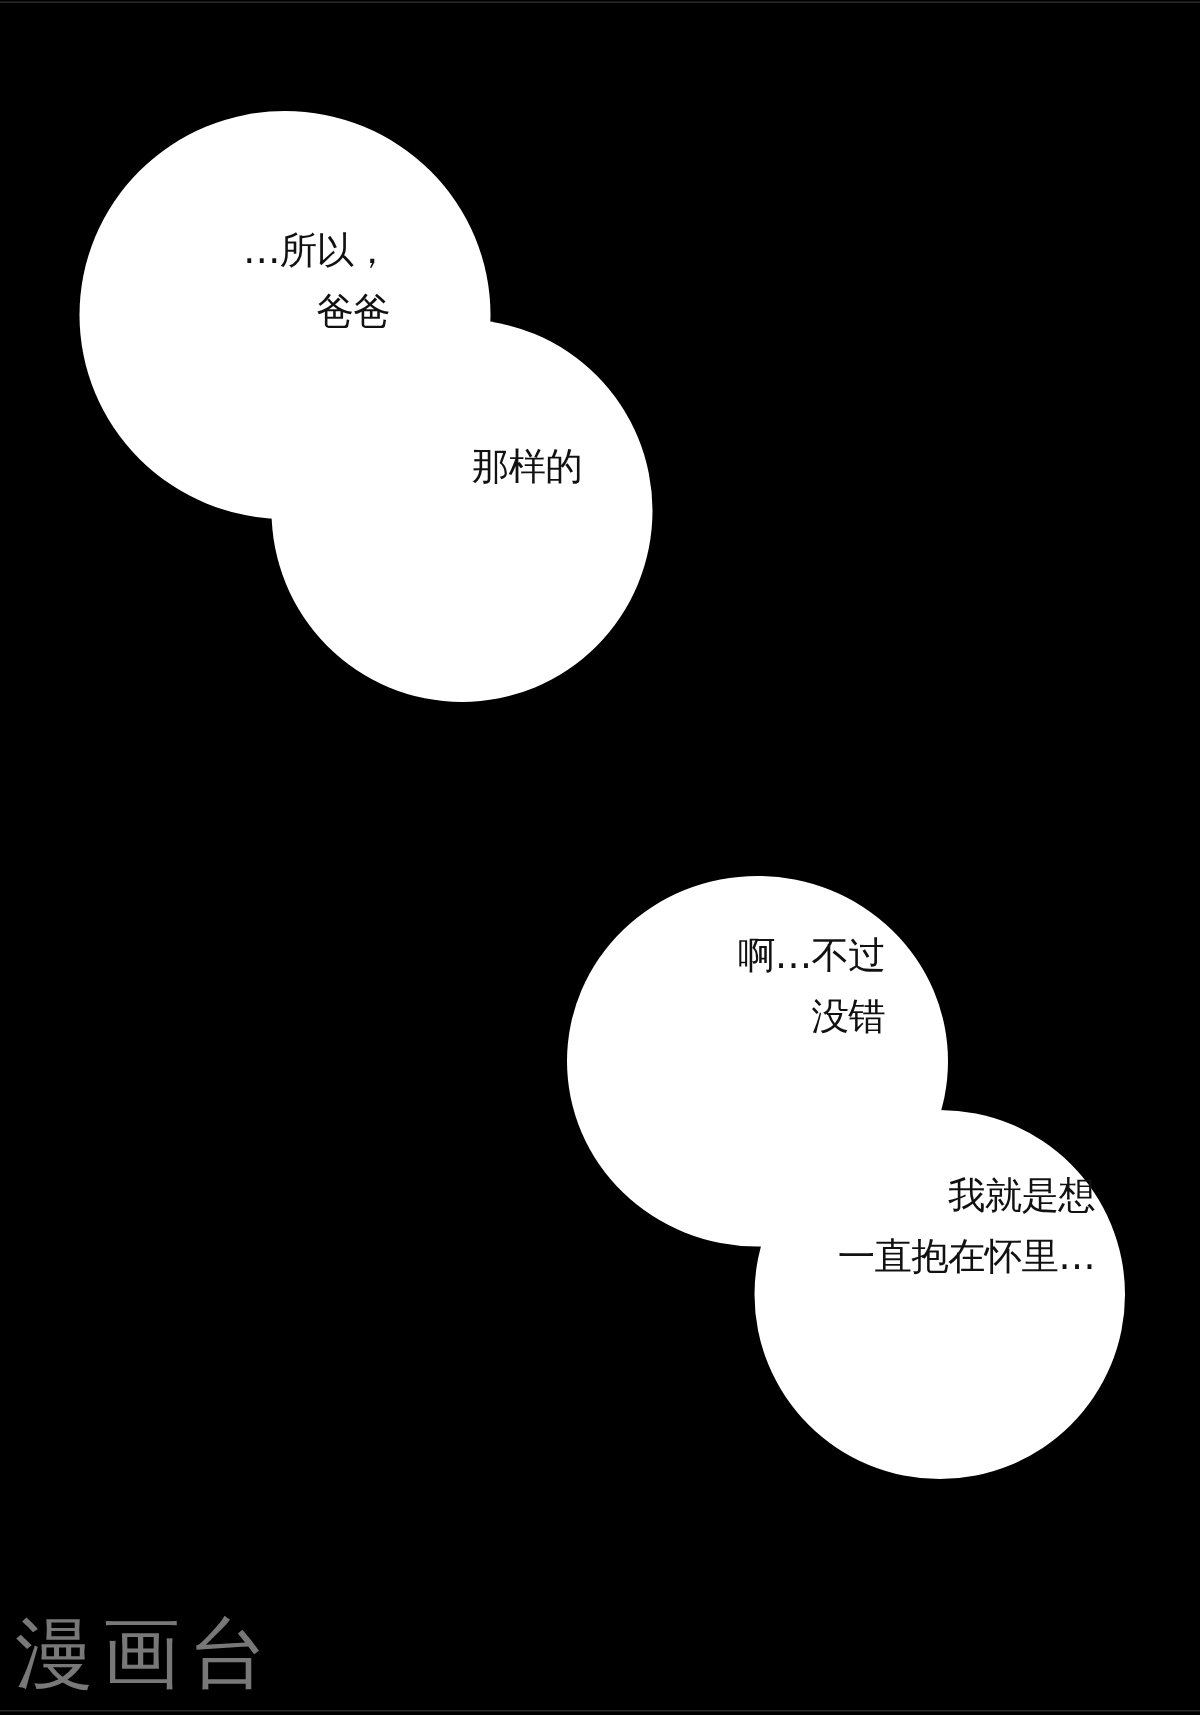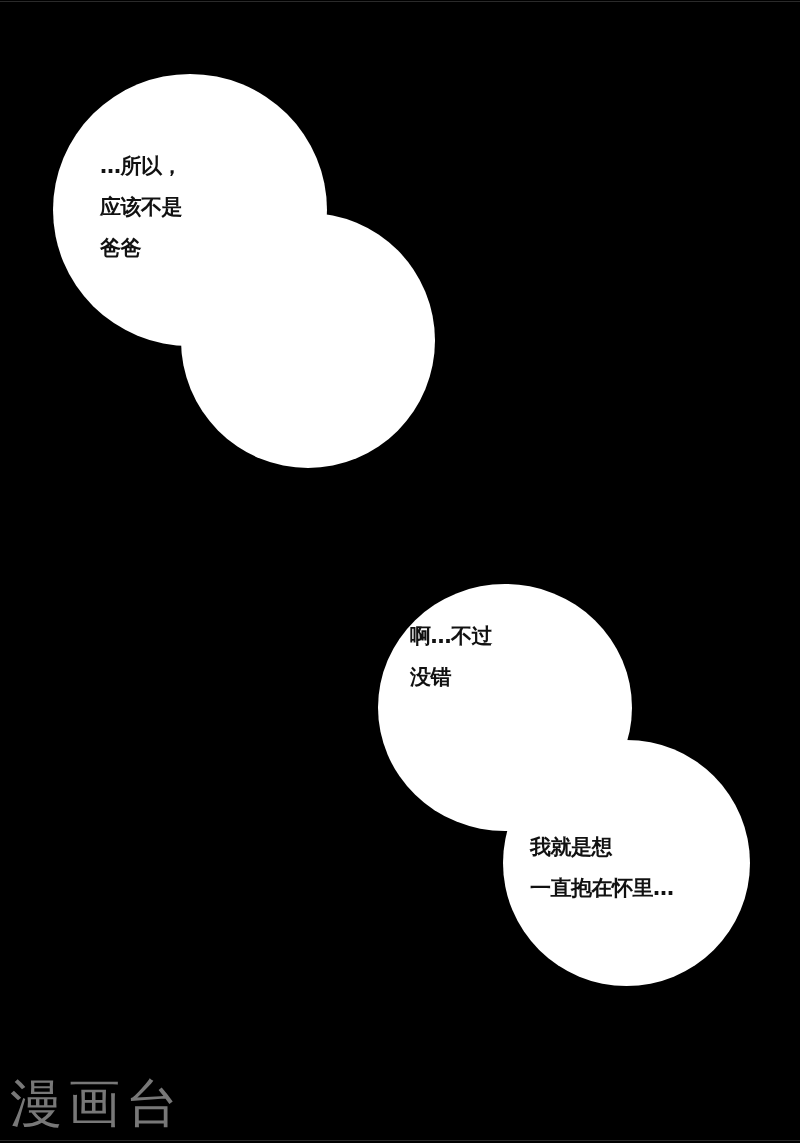--- a/index.html
+++ b/index.html
@@ -1,46 +1,46 @@
 <!DOCTYPE html>
 <html><head>
 <meta charset="utf-8">
 <style>
   html, body { margin: 0; padding: 0; background: #000; }
   body { width: 800px; height: 1143px; position: relative; overflow: hidden; font-family: "DejaVu Sans", sans-serif; }
   .edge-line { position: absolute; left: 0; width: 800px; height: 1px; background: #2a2a2a; }
   .bubble { position: absolute; border-radius: 50%; background: #ffffff; }
-  .text-block { position: absolute; color: #111; font-size: 21px; line-height: 41px; text-align: left; white-space: nowrap; letter-spacing: -0.5px; font-weight: bold; }
+  .text-block { position: absolute; color: #111; font-size: 25px; line-height: 41px; text-align: right; white-space: nowrap; letter-spacing: -0.5px; }
   .text-block div { display: block; }
   .watermark { position: absolute; left: 10px; top: 1073px; color: #787878; font-size: 52px; line-height: 60px; letter-spacing: 6px; white-space: nowrap; text-align: center; }
 </style>
 </head>
 <body>
 
 <div class="edge-line" style="top:1px;"></div>
 <div class="edge-line" style="top:1140px;"></div>
 
 <div class="bubble" style="left:53px; top:74px; width:274px; height:272px;"></div>
 <div class="bubble" style="left:181px; top:213px; width:254px; height:255px;"></div>
 
 <div class="text-block" style="left:100px; top:146px; width:160px;">
   <div>…所以，</div>
-  <div>应该不是</div>
   <div>爸爸</div>
 </div>
 
 <div class="text-block" style="left:228px; top:290px; width:160px;">
+  <div>那样的</div>
 </div>
 
 <div class="bubble" style="left:378px; top:584px; width:254px; height:247px;"></div>
 <div class="bubble" style="left:503px; top:740px; width:247px; height:246px;"></div>
 
 <div class="text-block" style="left:410px; top:616px; width:180px;">
   <div>啊…不过</div>
   <div>没错</div>
 </div>
 
-<div class="text-block" style="left:530px; top:827px; width:200px;">
+<div class="text-block" style="left:530px; top:776px; width:200px;">
   <div>我就是想</div>
   <div>一直抱在怀里…</div>
 </div>
 
 <div class="watermark">漫画台</div>
 
 </body></html>

